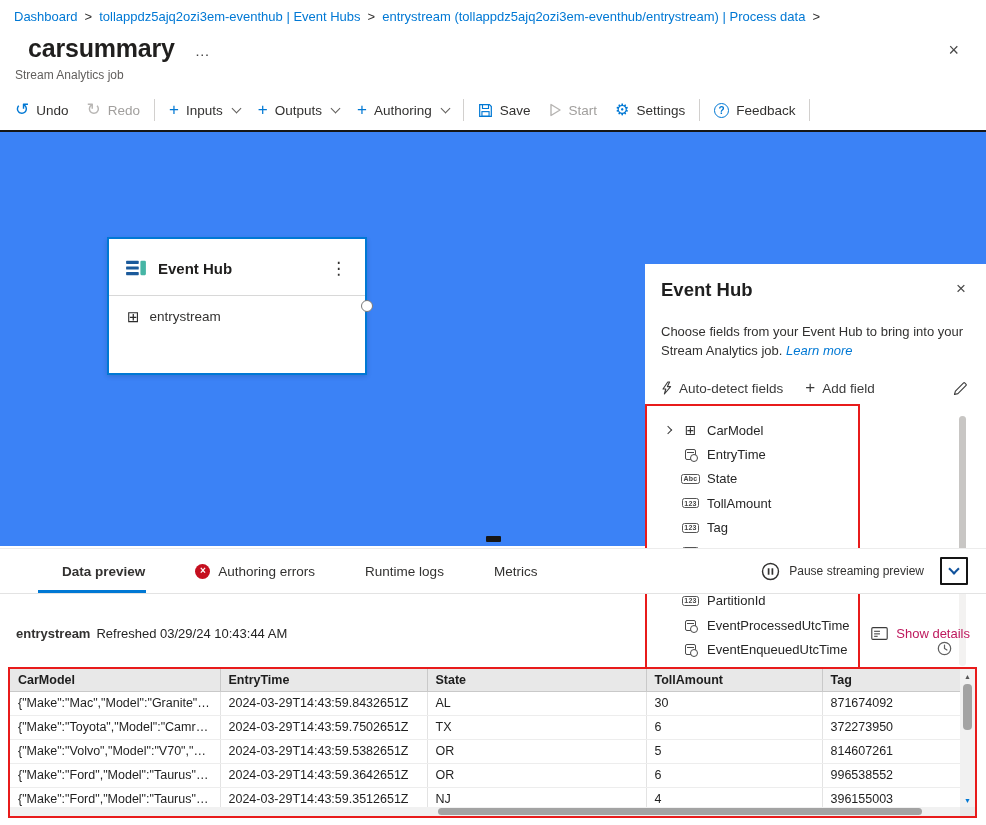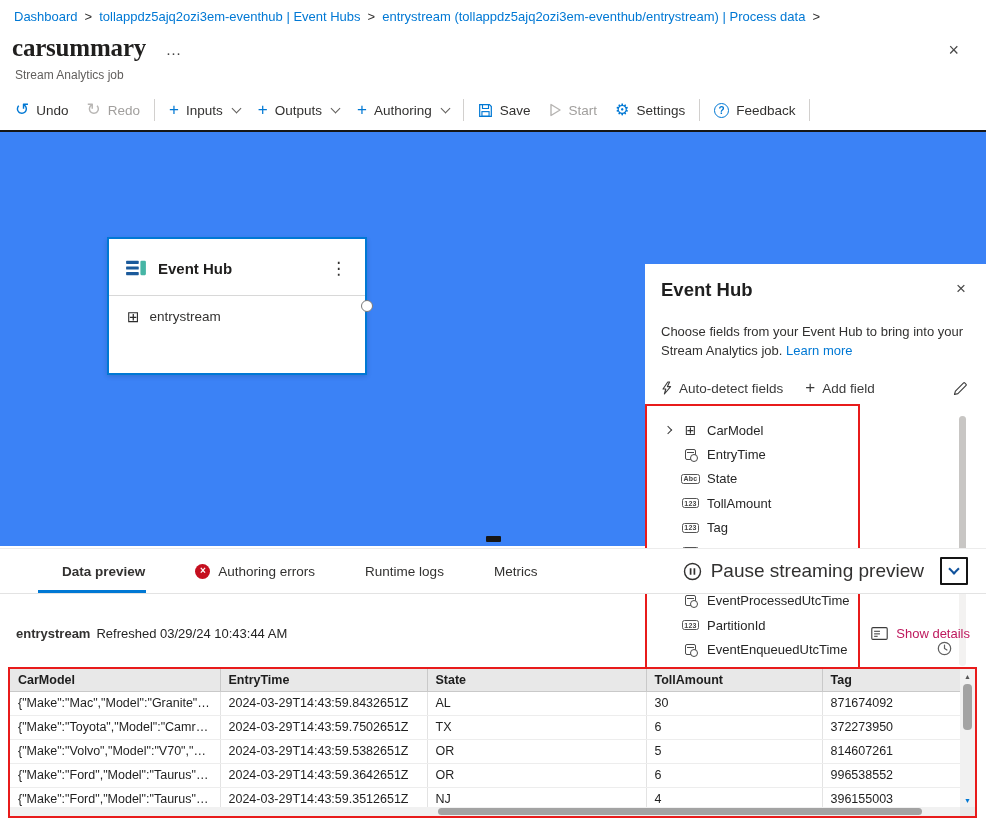--- a/index.html
+++ b/index.html
@@ -11,21 +11,21 @@
   }
   :root { --accent:#0078d4; --error:#c50f1f; --hl:#e81b1b; }
   button { background:none; border:none; font:inherit; color:inherit; padding:0; }
 
   
   .breadcrumb { position:absolute; left:14px; top:9px; font-size:13px; white-space:nowrap; }
   .crumb { color:var(--accent); cursor:pointer; text-decoration:none;text-align:right; }
   .crumb-sep { color:#323130; margin:0 7px; }
 
   
-  .title-row { position:absolute; left:12px; top:34px; display:flex; align-items:flex-start; gap:20px;font-family:Liberation Serif, serif; }
+  .title-row { position:absolute; left:28px; top:34px; display:flex; align-items:flex-start; gap:20px; }
   .page-title { margin:0; font-size:25px; font-weight:700; color:#201f1e; letter-spacing:-0.2px; }
   .overflow-btn { font-size:15px; color:#444; margin-top:8px; cursor:pointer; }
   .page-subtitle { position:absolute; left:15px; top:68px; font-size:12px; color:#605e5c; }
   .page-close { position:absolute; right:27px; top:40px; font-size:18px; color:#4a4a4a; cursor:pointer; }
 
   
   .toolbar { position:absolute; left:6px; top:92px; height:36px; display:flex; align-items:center; font-size:13.5px; }
   .tb { display:flex; align-items:center; gap:7px; padding:7px 9px; color:#323130; cursor:pointer; white-space:nowrap; }
   .tb.disabled { color:#a19f9d; cursor:default; }
   .tb-sep { width:1px; height:22px; background:#d2d0ce; margin:0 5px; }
@@ -51,21 +51,21 @@
   .node-body { border-top:1px solid #d8d8d8; padding:13px 18px; display:flex; align-items:center; gap:10px; font-size:13.5px; }
   .grid-glyph { font-size:15px; line-height:1; color:#2d2d2d; }
   .connector { position:absolute; right:-8px; top:calc(50% - 6px); width:12px; height:12px; background:#fff;
                border:1.6px solid #7a7a7a; border-radius:50%; cursor:crosshair; }
 
   
   .panel { position:absolute; left:645px; top:132px; width:341px; height:414px; background:#fff; }
   .panel-title { position:absolute; left:16px; top:15px; font-size:18.5px; font-weight:600; color:#1f1f1f; }
   .panel-close { position:absolute; right:20px; top:15px; font-size:17px; color:#4a4a4a; cursor:pointer; }
   .panel-desc { position:absolute; left:16px; top:58px; width:314px; font-size:13px; line-height:19px; color:#323130; }
-  .link { color:var(--accent); cursor:pointer; text-decoration:none; }
+  .link { color:var(--accent); cursor:pointer; text-decoration:none;font-style:italic; }
   .auto-row { position:absolute; left:16px; right:18px; top:112px; height:24px; display:flex; align-items:center; gap:22px; color:#3b3b3b; font-size:13.5px; }
   .icon-text-btn { display:flex; align-items:center; gap:7px; color:#3b3b3b; cursor:pointer; }
   .pencil-btn { margin-left:auto; cursor:pointer; display:flex; }
 
   .field-box { position:absolute; left:0; top:140px; width:215px; height:274px; border:2px solid var(--hl);
                background:#fff; padding:12px 6px 0 14px; }
   .field-row { display:flex; align-items:center; gap:6px; height:24.4px; font-size:13px; color:#262626; cursor:pointer; }
   .chev-slot { width:13px; display:flex; justify-content:center; flex:none; }
   .chev.r { width:6px; height:6px; border-top:1.5px solid #3b3b3b; border-right:1.5px solid #3b3b3b; transform:rotate(45deg); }
   .icon-slot { width:21px; display:flex; justify-content:center; align-items:center; flex:none; }
@@ -87,21 +87,21 @@
   
   .tabsbar { position:absolute; left:0; top:548px; width:100%; height:46px; background:#fff;
              border-top:1px solid #ececec; border-bottom:1px solid #e3e3e3; display:flex; align-items:stretch; }
   .tabs { display:flex; padding-left:26px; }
   .tab { position:relative; display:flex; align-items:center; gap:8px; padding:0 13px; margin-right:24px;
          font-size:13.5px; color:#323130; cursor:pointer; }
   .tab.active .tab-label { font-weight:700;padding-left:23px; }
   .tab.active::after { content:''; position:absolute; left:12px; right:12px; bottom:0; height:3px; background:var(--accent); }
   .err-dot { width:15px; height:15px; border-radius:50%; background:var(--error); color:#fff; font-size:10px;
              font-weight:700; display:flex; align-items:center; justify-content:center; line-height:1; flex:none; }
-  .pause-group { margin-left:auto; display:flex; align-items:center; gap:9px; font-size:19px; color:#323130; cursor:pointer; }
+  .pause-group { margin-left:auto; display:flex; align-items:center; gap:9px; font-size:12px; color:#323130; cursor:pointer; }
   .collapse-box { width:28px; height:28px; border:2px solid #151515; border-radius:1px; background:#fff;
                   display:flex; align-items:center; justify-content:center; align-self:center; margin:0 18px 0 16px; cursor:pointer; }
   .chev.box-d { width:8px; height:8px; border-right:2px solid #10529c; border-bottom:2px solid #10529c;
                 transform:rotate(45deg); margin-top:-4px; }
 
   
   .preview-head { position:absolute; left:16px; right:16px; top:621px; height:24px; display:flex; align-items:center; font-size:13px; }
   .stream-name { font-weight:700; margin-right:6px; }
   .refreshed { color:#252525; }
   .show-details { margin-left:auto; display:flex; align-items:center; gap:8px; cursor:pointer; color:#be185d; }
@@ -297,30 +297,30 @@
             <div class="field-row">
               <span class="chev-slot"></span>
               <span class="icon-slot">
                 <span class="tbox">Abc</span>
               </span>
               <span class="field-label">LicensePlate</span>
             </div>
             <div class="field-row">
               <span class="chev-slot"></span>
               <span class="icon-slot">
+                <span class="tbox">123</span>
+              </span>
+              <span class="field-label">PartitionId</span>
+            </div>
+            <div class="field-row">
+              <span class="chev-slot"></span>
+              <span class="icon-slot">
                 <span class="icon-cal"></span>
               </span>
               <span class="field-label">EventProcessedUtcTime</span>
-            </div>
-            <div class="field-row">
-              <span class="chev-slot"></span>
-              <span class="icon-slot">
-                <span class="tbox">123</span>
-              </span>
-              <span class="field-label">PartitionId</span>
             </div>
             <div class="field-row">
               <span class="chev-slot"></span>
               <span class="icon-slot">
                 <span class="icon-cal"></span>
               </span>
               <span class="field-label">EventEnqueuedUtcTime</span>
             </div>
           </div>
       </div>

